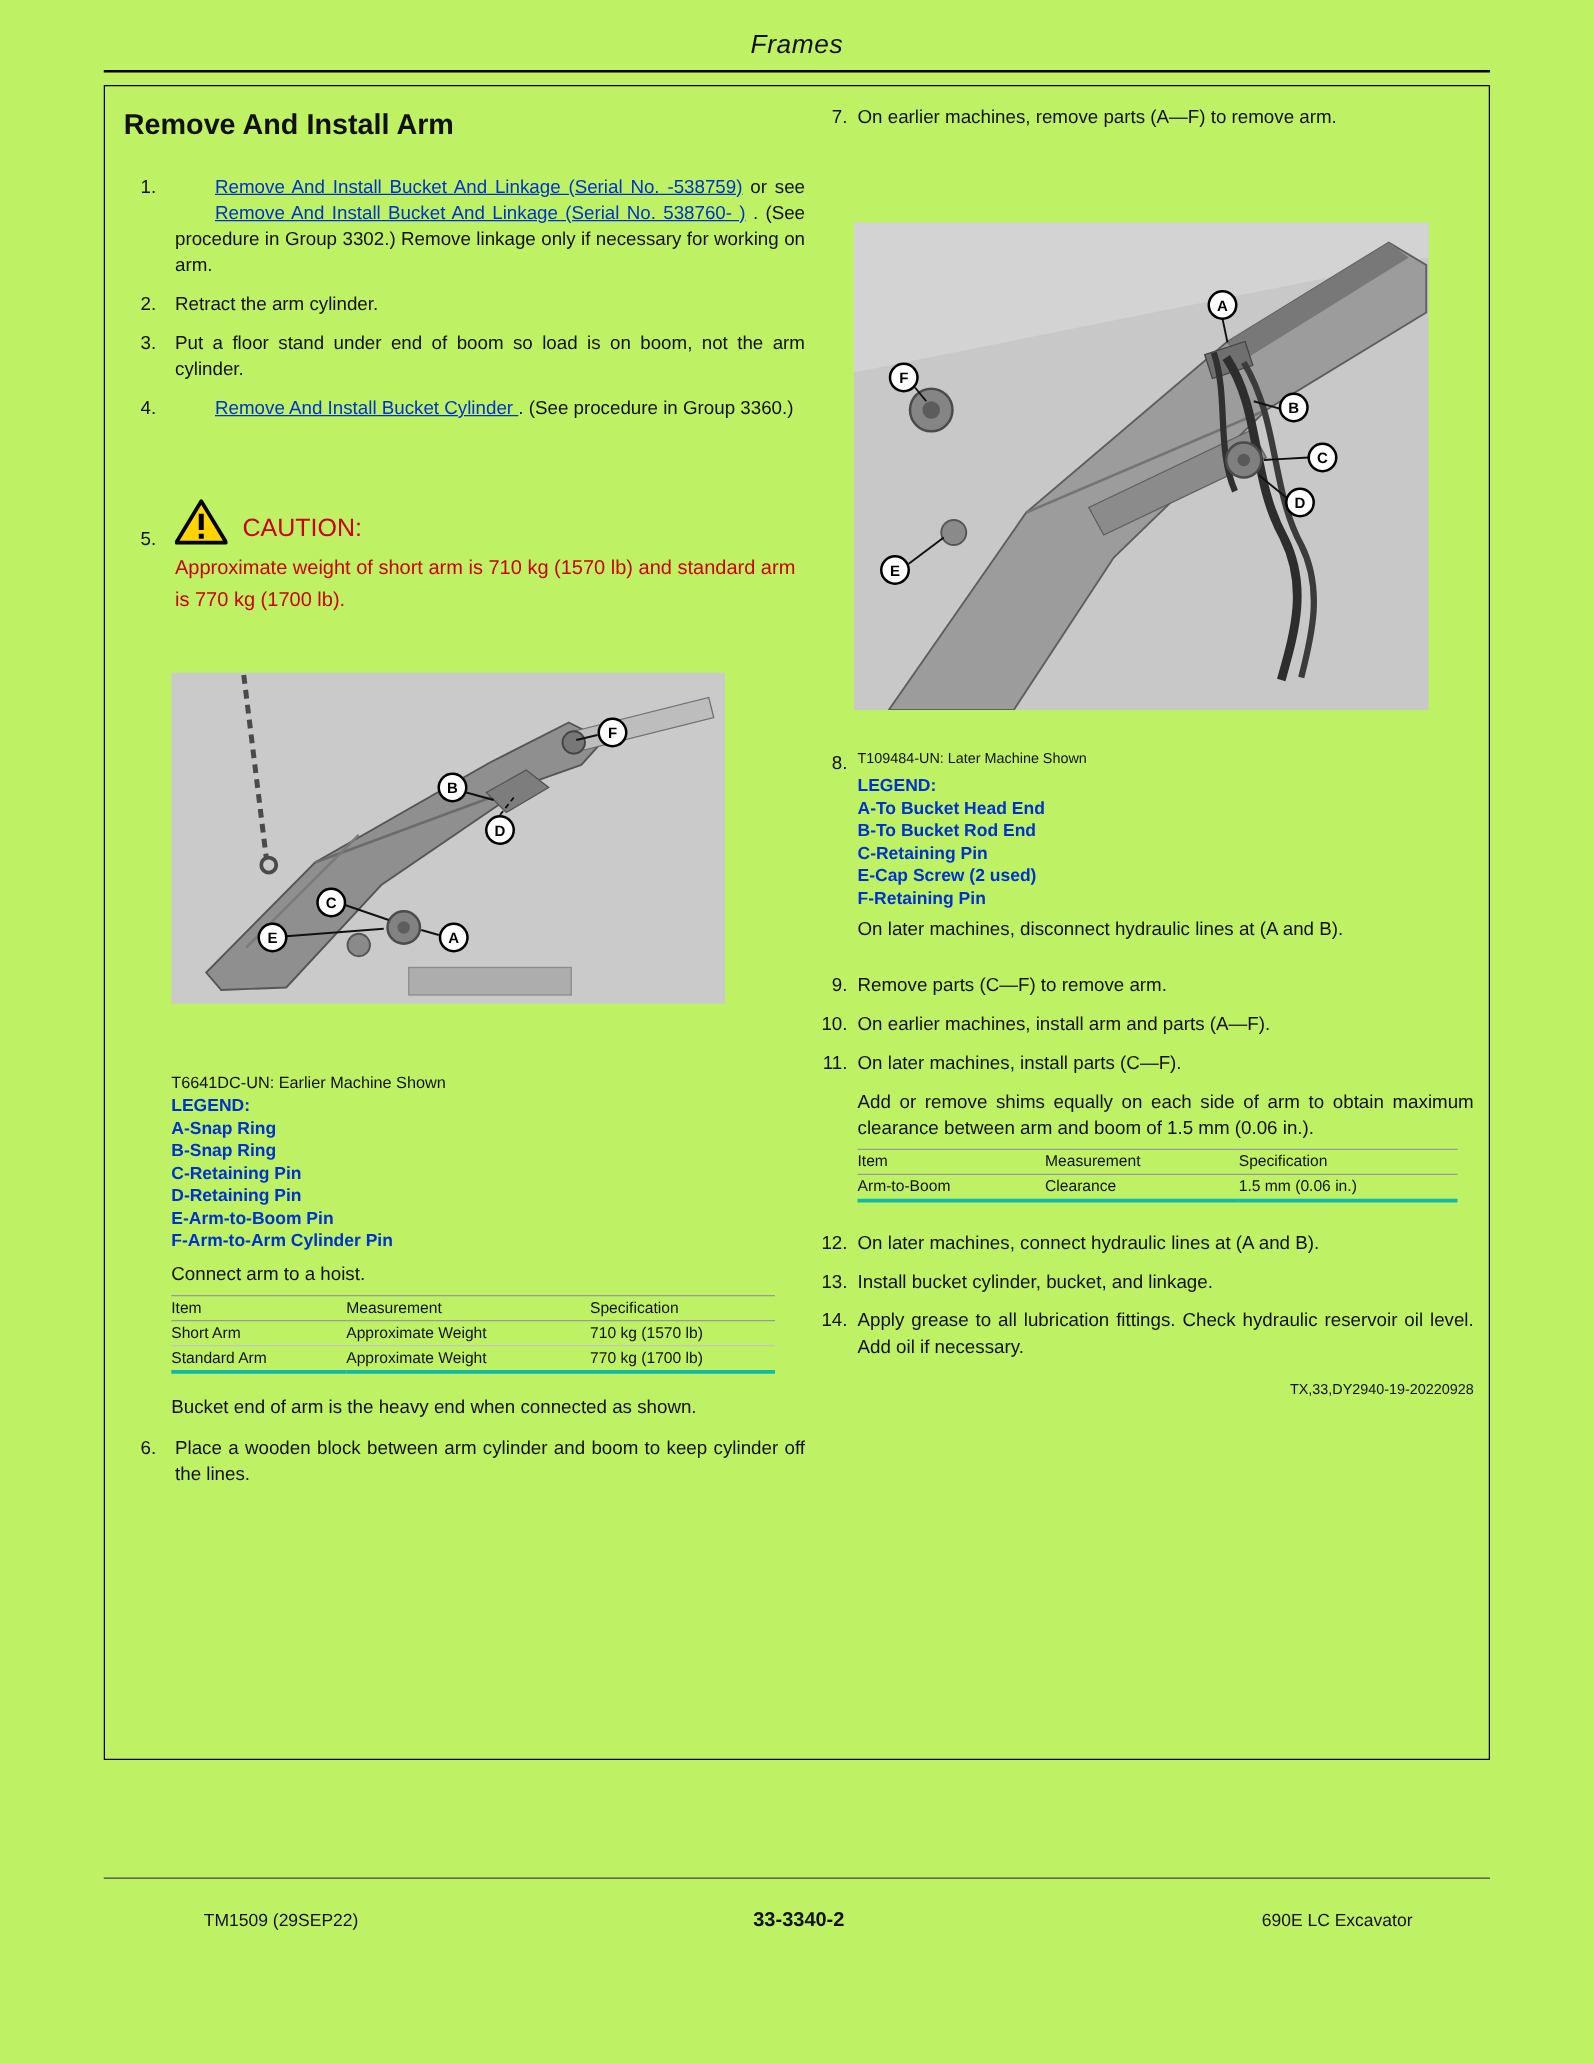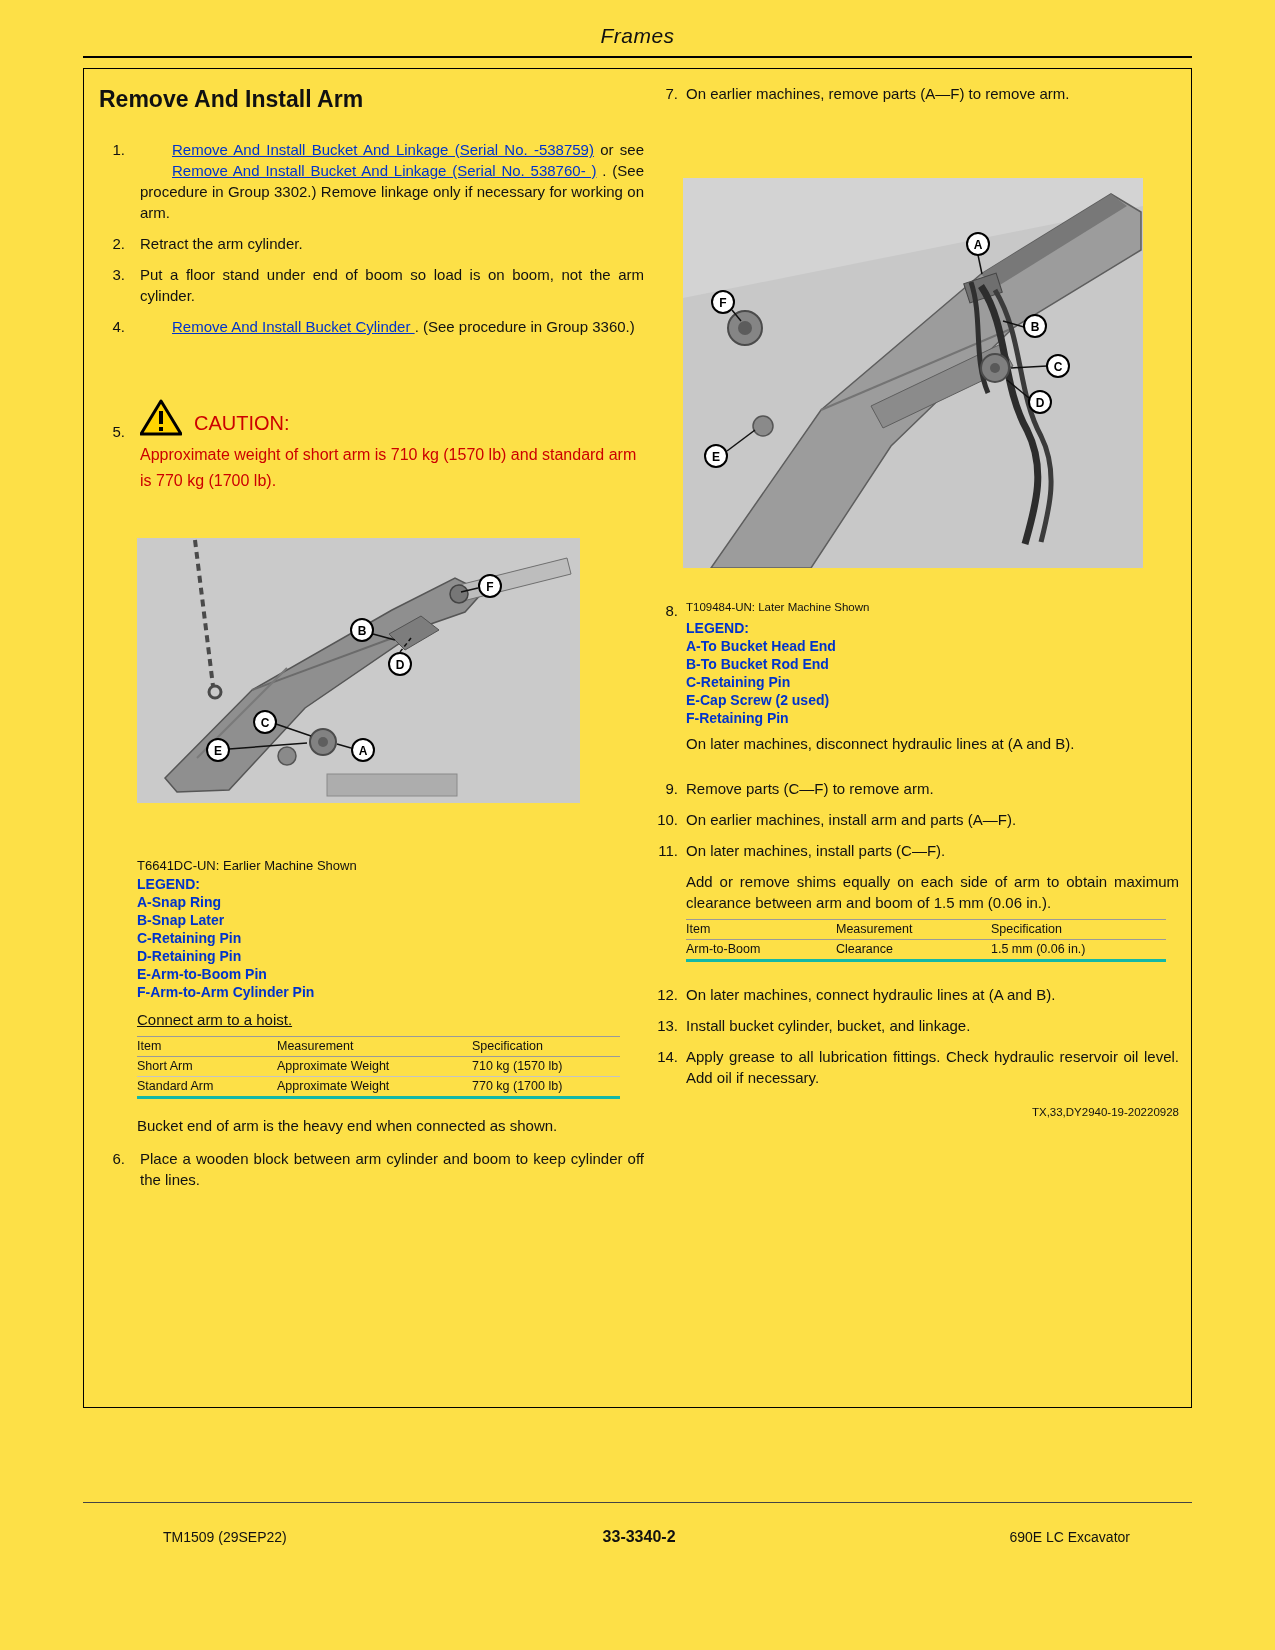--- a/index.html
+++ b/index.html
@@ -1,16 +1,16 @@
 <!DOCTYPE html>
 <html style="--link: #0033cc; --legend: #0033cc; --caution: #cc0000; --warning_yellow: #ffd400;"><head>
 <meta charset="utf-8">
 <style>
   html,body{margin:0;padding:0;background:#e8e8e8;}
-  .page{position:relative;width:1275px;height:1650px;background:#fde047;margin:0 auto;
+  .page{position:relative;width:1275px;height:1650px;background:#bef264;margin:0 auto;
         font-family:"Liberation Sans",sans-serif;color:#111;overflow:hidden;}
 
   
   .page-header{position:absolute;top:24px;left:0;width:100%;text-align:center;
                font-style:italic;font-size:21px;letter-spacing:.5px;}
   .header-rule{position:absolute;top:56px;left:83px;width:1109px;height:2px;background:#000;}
 
   
   .content-box{position:absolute;top:68px;left:83px;width:1109px;height:1340px;
                border:1px solid #000;box-sizing:border-box;display:flex;
@@ -43,21 +43,21 @@
   .callout-text{font-family:"Liberation Sans",sans-serif;font-weight:bold;font-size:12px;}
 
   .fig-caption{margin:56px 0 2px 38px;font-size:13px;line-height:14px;}
   .fig-caption2{font-size:11.5px;line-height:14px;margin-bottom:5px;}
 
   .legend-block{margin-left:38px;}
   .col-right .legend-block{margin-left:0;}
   .legend-title,.legend-item{color:var(--legend,#0033cc);font-weight:bold;
                              font-size:14px;line-height:18px;}
 
-  .hoist-text{margin:8px 0 0 38px;text-decoration:underline;}
+  .hoist-text{margin:8px 0 0 38px;}
   .step8-tail{margin-top:6px;}
 
   
   .spec-table{border-collapse:collapse;font-size:12.5px;line-height:15px;}
   .col-left .spec-table{margin:6px 0 0 38px;width:483px;}
   .col-right .spec-table{margin:6px 0 0 30px;width:480px;}
   .spec-table th{font-weight:normal;text-align:left;padding:2px 6px 2px 0;
                  border-top:1px solid #9a9a9a;border-bottom:1px solid #9a9a9a;}
   .spec-table td{padding:2px 6px 2px 0;}
   .spec-table tbody tr{border-bottom:1px solid #c4c4c4;}
@@ -182,21 +182,21 @@
             <text class="callout-text" x="226" y="216.5" text-anchor="middle">A</text>
           </g>
         </svg>
       </div>
 
       <div class="fig-caption">T6641DC-UN: Earlier Machine Shown</div>
 
       <div class="legend-block">
         <div class="legend-title">LEGEND:</div>
         <div class="legend-item">A-Snap Ring</div>
-        <div class="legend-item">B-Snap Later</div>
+        <div class="legend-item">B-Snap Ring</div>
         <div class="legend-item">C-Retaining Pin</div>
         <div class="legend-item">D-Retaining Pin</div>
         <div class="legend-item">E-Arm-to-Boom Pin</div>
         <div class="legend-item">F-Arm-to-Arm Cylinder Pin</div>
       </div>
 
       <div class="hoist-text">Connect arm to a hoist.</div>
 
       <table class="spec-table">
         <colgroup>

